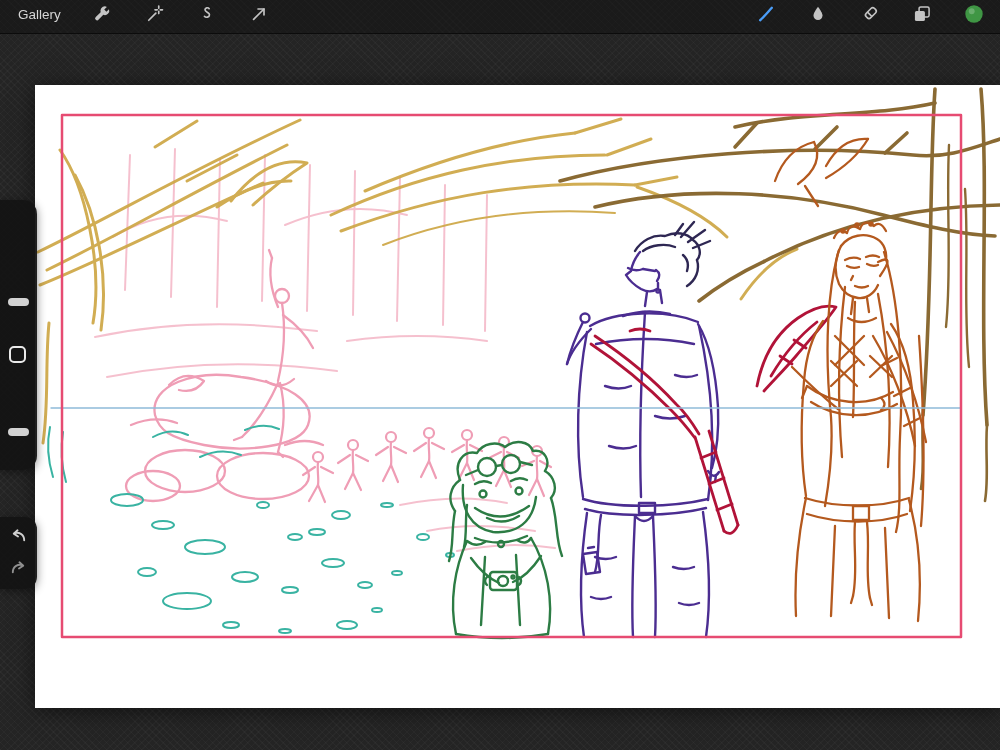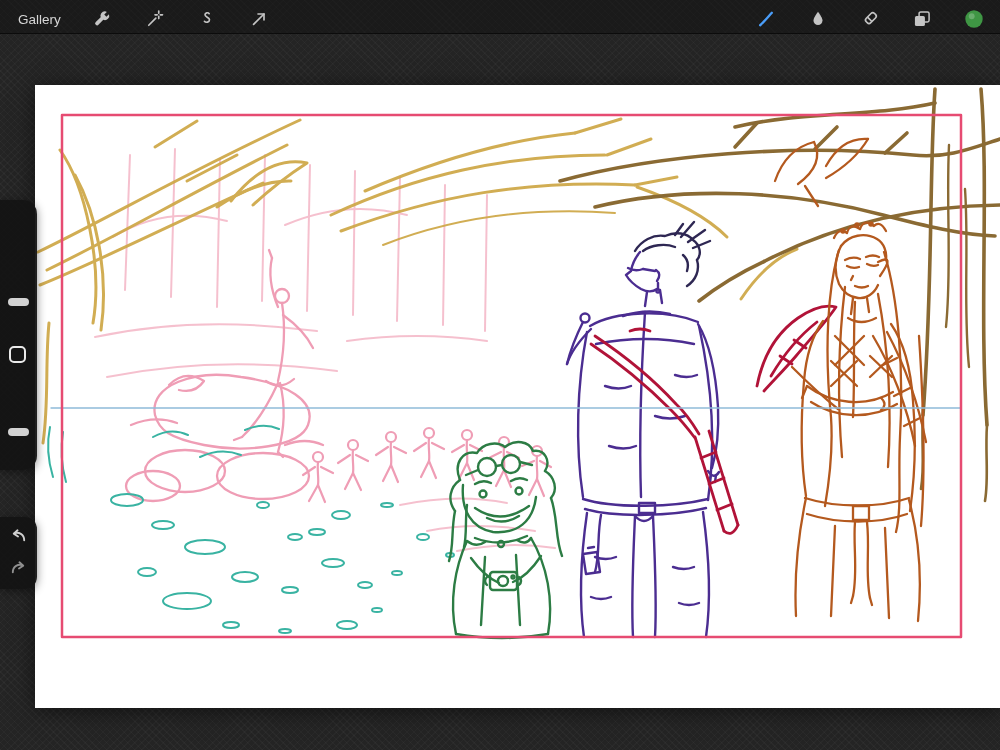--- a/index.html
+++ b/index.html
@@ -5,21 +5,21 @@
   html,body{margin:0;padding:0;width:1000px;height:750px;overflow:hidden;
     background:#242424;font-family:"Liberation Sans",sans-serif;}
   .stage{position:relative;width:1000px;height:750px;
     background-color:#242424;
     background-image:
       repeating-linear-gradient(45deg, rgba(255,255,255,.028) 0 1px, transparent 1px 5px),
       repeating-linear-gradient(135deg, rgba(255,255,255,.022) 0 1px, transparent 1px 5px);}
   
   .topbar{position:absolute;top:0;left:0;right:0;height:33px;
     background:rgba(18,18,18,.55);border-bottom:1px solid rgba(0,0,0,.55);
-    display:flex;align-items:flex-end;justify-content:space-between;z-index:10;}
+    display:flex;align-items:flex-start;justify-content:space-between;z-index:10;}
   .tb-left{display:flex;align-items:center;gap:24px;padding-left:14px;}
   .tb-right{display:flex;align-items:center;gap:24px;padding-right:12px;}
   .gallery-btn{background:none;border:none;color:#d6d6d6;font-size:13.5px;
     font-family:"Liberation Sans",sans-serif;padding:2px 4px;cursor:pointer;}
   .icon-btn{background:none;border:none;padding:2px;width:28px;height:28px;
     display:flex;align-items:center;justify-content:center;cursor:pointer;}
   .icon-btn svg{display:block;}
   
   .canvas{position:absolute;left:35px;top:85px;width:965px;height:623px;
     background:#ffffff;box-shadow:0 3px 20px rgba(0,0,0,.55);z-index:1;}

